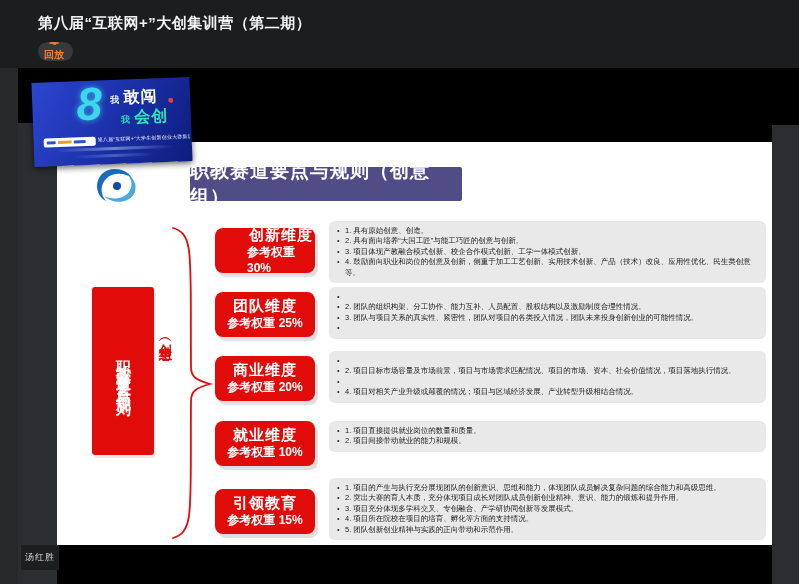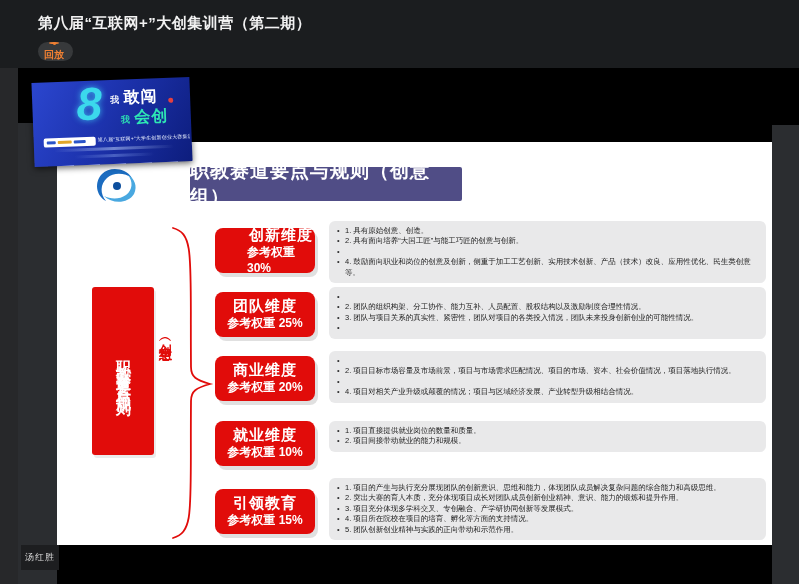--- a/index.html
+++ b/index.html
@@ -123,20 +123,21 @@
           <div class="dim-item">
             <span class="bullet">•</span>
             <span>1. 具有原始创意、创造。</span>
           </div>
           <div class="dim-item">
             <span class="bullet">•</span>
             <span>2. 具有面向培养“大国工匠”与能工巧匠的创意与创新。</span>
           </div>
           <div class="dim-item">
             <span class="bullet">•</span>
+            <span>3. 项目体现产教融合模式创新、校企合作模式创新、工学一体模式创新。</span>
           </div>
           <div class="dim-item">
             <span class="bullet">•</span>
             <span>4. 鼓励面向职业和岗位的创意及创新，侧重于加工工艺创新、实用技术创新、产品（技术）改良、应用性优化、民生类创意等。</span>
           </div>
         </div>
 
   <div class="dim-btn" style="top: 150px;">
     <div class="dim-name">团队维度</div>
     <div class="dim-weight">参考权重 25%</div>

